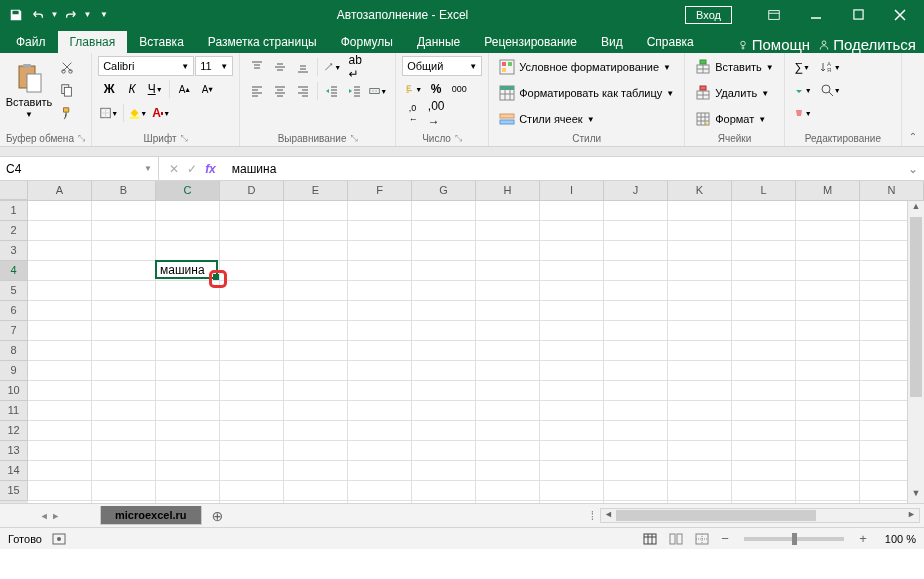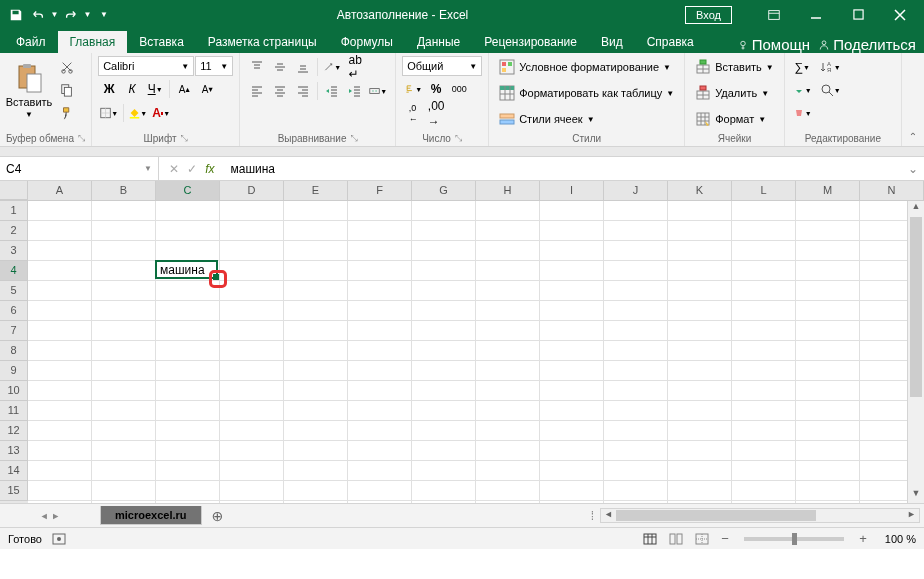--- a/index.html
+++ b/index.html
@@ -32,21 +32,21 @@
 .rcol { display: flex; flex-direction: column; gap: 1px; }
 .rrow { display: flex; gap: 1px; align-items: center; }
 .font-select { border: 1px solid #ccc; background: #fff; padding: 1px 4px; font-size: 11px; height: 20px; display: flex; align-items: center; justify-content: space-between; cursor: pointer; }
 .ribbon-item { display: flex; align-items: center; gap: 4px; padding: 2px 4px; font-size: 11px; cursor: pointer; height: 22px; white-space: nowrap; }
 .expand-arrow { font-size: 9px; color: #888; cursor: pointer; }
 
 
 .formula-bar { height: 24px; border-bottom: 1px solid #d4d4d4; display: flex; align-items: center; background: #fff; }
 .name-box { width: 159px; border-right: 1px solid #d4d4d4; padding: 0 6px; font-size: 12px; display: flex; align-items: center; justify-content: space-between; height: 100%; }
 .fx-controls { display: flex; align-items: center; gap: 8px; padding: 0 10px; color: #aaa; }
-.fx-label { font-style: italic; font-size: 12px; color: #4d7c0f; }
+.fx-label { font-style: italic; font-size: 12px; color: #8b5cf6; font-weight: bold; }
 .formula-input { flex: 1; padding: 0 6px; font-size: 12px; }
 .formula-expand { padding: 0 6px; color: #888; cursor: pointer; }
 
 
 .grid-area { height: 322px; display: flex; flex-direction: column; }
 .col-headers { height: 20px; display: flex; background: #e6e6e6; border-bottom: 1px solid #ccc; }
 .corner { width: 28px; background: #e6e6e6; border-right: 1px solid #ccc; border-bottom: 1px solid #ccc; }
 .col-h { width: 64px; border-right: 1px solid #ccc; text-align: center; font-size: 11px; color: #555; line-height: 19px; cursor: pointer; }
 .col-h.sel { background: #d2d2d2; color: #0a6e3e; font-weight: 500; }
 .grid-body { flex: 1; display: flex; overflow: hidden; position: relative; }

